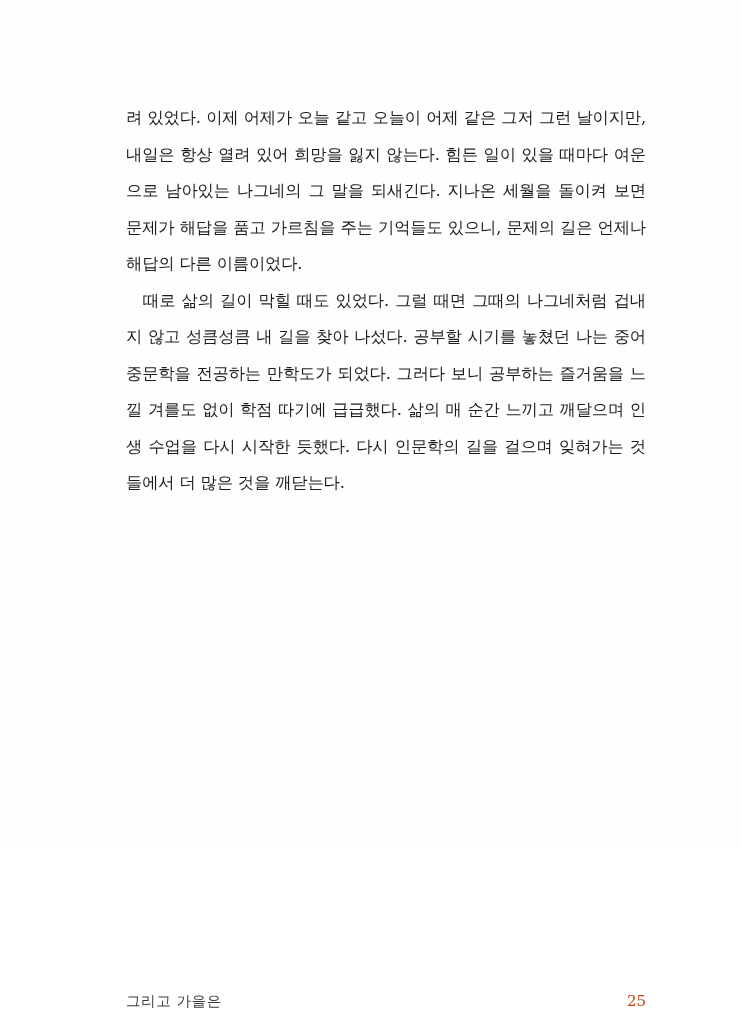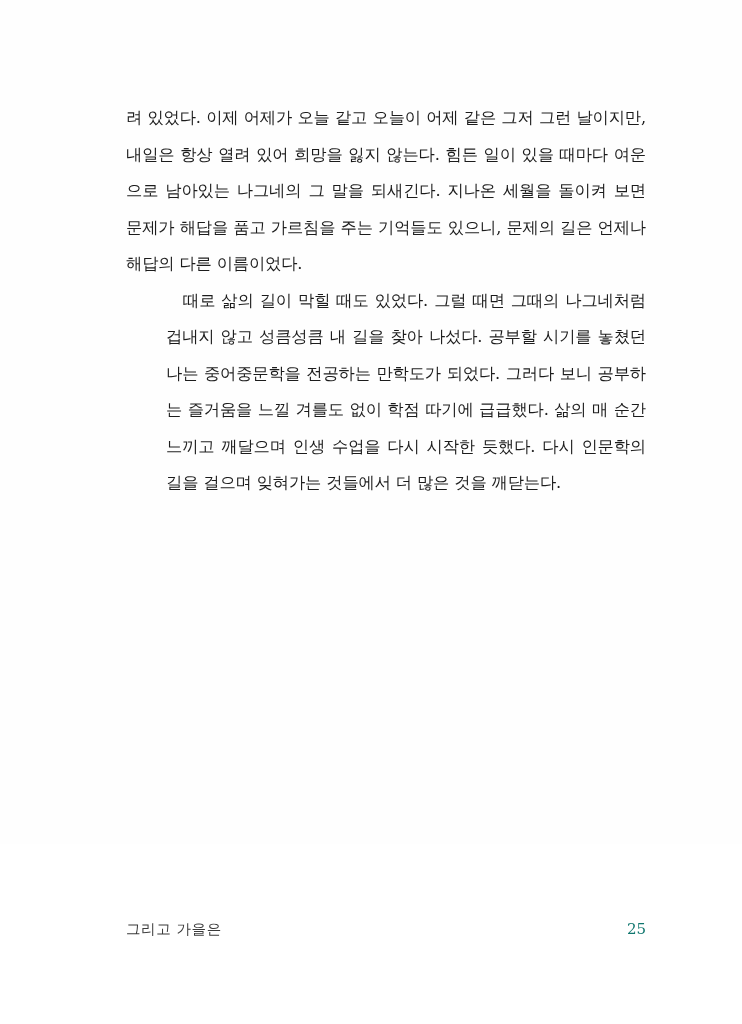--- a/index.html
+++ b/index.html
@@ -38,47 +38,46 @@
     text-align: justify;
     text-justify: inter-character;
     word-break: break-all;
     letter-spacing: -0.15px;
     margin: 0;
     color: #1c1c1c;
   }
 
   .para.indent {
     text-indent: 17px;
-    margin-left: 40px;
   }
 
   .footer {
     position: absolute;
     left: 126px;
     right: 96px;
-    top: 920px;
+    top: 992px;
     height: 24px;
     text-decoration: underline;
   }
 
   .footer-title {
     position: absolute;
     left: 0;
     top: 0;
     font-size: 14.5px;
     letter-spacing: 0.6px;
     color: #3a3a3a;
   }
 
   .footer-page {
     position: absolute;
     right: 0;
     top: 0;
     font-size: 15px;
-    color: #0f766e;
+    color: #c2410c;
     font-family: "DejaVu Serif", "Liberation Serif", serif;
   }
 </style>
 </head>
 <body>
 
 <div class="page">
 
   <div class="text-column">
     <p class="para">려 있었다. 이제 어제가 오늘 같고 오늘이 어제 같은 그저 그런 날이지만, 내일은 항상 열려 있어 희망을 잃지 않는다. 힘든 일이 있을 때마다 여운으로 남아있는 나그네의 그 말을 되새긴다. 지나온 세월을 돌이켜 보면 문제가 해답을 품고 가르침을 주는 기억들도 있으니, 문제의 길은 언제나 해답의 다른 이름이었다.</p>

